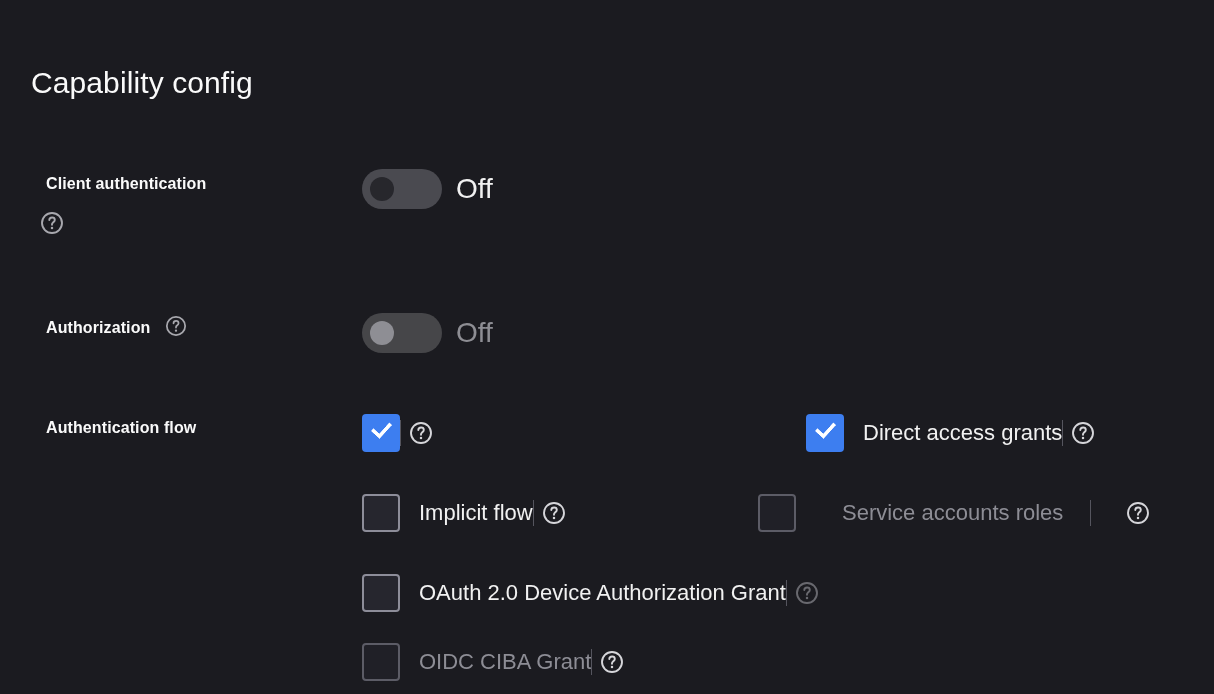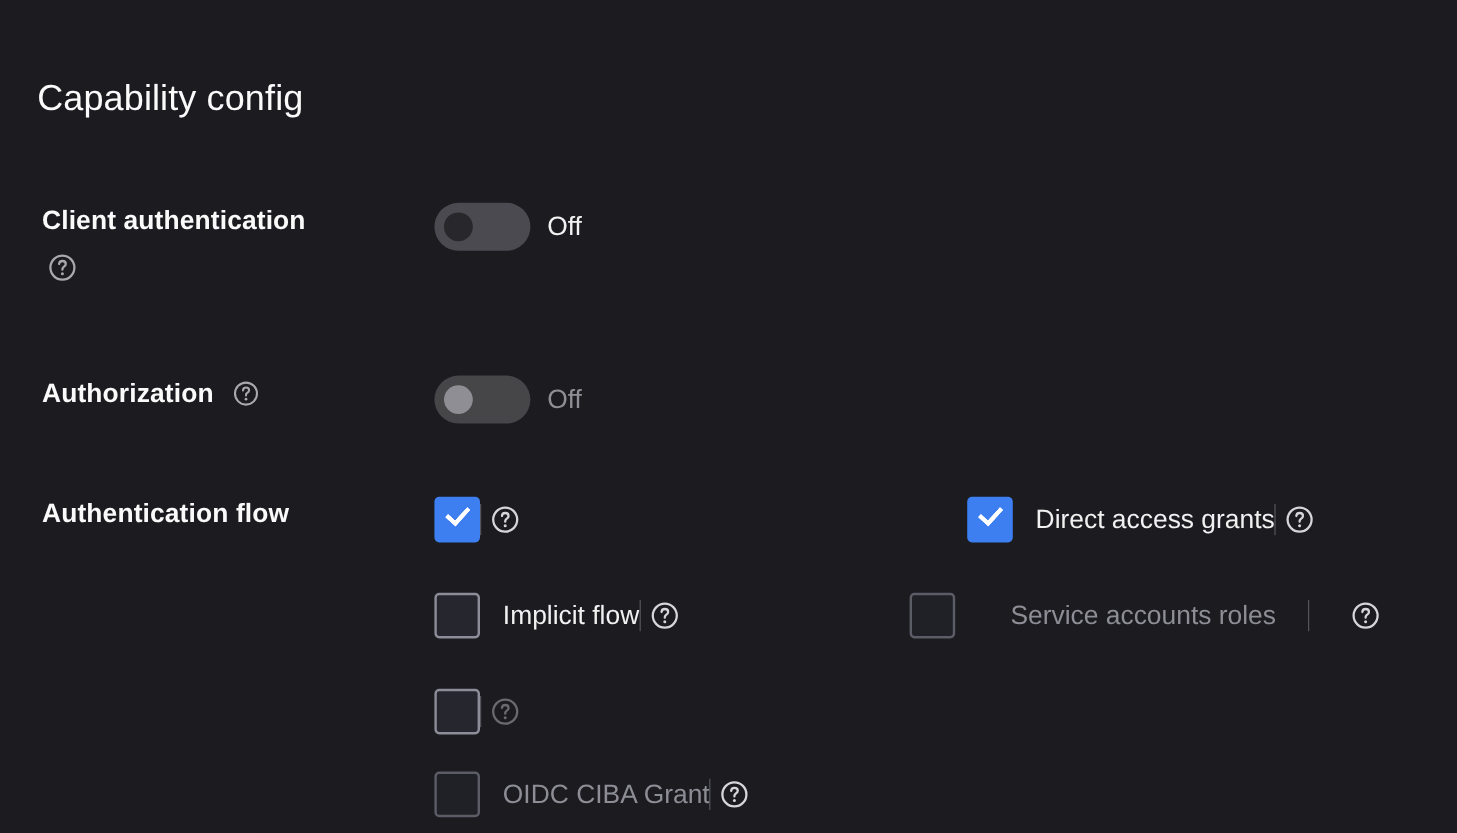--- a/index.html
+++ b/index.html
@@ -37,24 +37,24 @@
   }
 
   
   .form-row {
     position: absolute;
     left: 0;
     width: 1214px;
   }
   .row-label {
     position: absolute;
-    left: 35px;
+    left: 46px;
     top: 0;
     width: 300px;
-    font-size: 22px;
+    font-size: 16px;
     font-weight: 700;
     color: #fafafa;
     line-height: 28px;
     letter-spacing: 0.1px;
   }
   .row-label .label-text {
     display: inline;
     vertical-align: middle;
   }
   .row-control {
@@ -111,21 +111,21 @@
     background: #27272c;
   }
   .switch.disabled {
     background: #464649;
     cursor: default;
   }
   .switch.disabled .knob {
     background: #8e8e94;
   }
   .switch-state {
-    font-size: 22px;
+    font-size: 28px;
     font-weight: 400;
     color: #f1f1f1;
     line-height: 28px;
     white-space: nowrap;
   }
   .switch-state.muted { color: #8e8e94; }
 
   
   .checkbox-grid {
     position: absolute;
@@ -315,20 +315,21 @@
               <svg viewBox="0 0 24 24" aria-hidden="true">
                 <circle cx="12" cy="12" r="10" fill="none" stroke="#d6d6da" stroke-width="1.9"></circle>
                 <path d="M9.3 9.1c0-1.5 1.2-2.6 2.8-2.6 1.6 0 2.7 1 2.7 2.4 0 1.2-.7 1.8-1.7 2.5-.8.6-1.1 1-1.1 1.9v.4" fill="none" stroke="#d6d6da" stroke-width="1.9" stroke-linecap="round"></path>
                 <circle cx="12" cy="17.1" r="1.25" fill="#d6d6da"></circle>
               </svg>
             </span>
           </span>
         </div>
         <div class="cb-row cb-col-left" style="top: 160px;">
           <span class="cb-box unchecked"></span>
+          <span class="cb-label">OAuth 2.0 Device Authorization Grant</span>
           <span class="cb-sep"></span>
           <span class="cb-help">
             <span class="help-icon dim">
               <svg viewBox="0 0 24 24" aria-hidden="true">
                 <circle cx="12" cy="12" r="10" fill="none" stroke="#9a9aa0" stroke-width="1.9"></circle>
                 <path d="M9.3 9.1c0-1.5 1.2-2.6 2.8-2.6 1.6 0 2.7 1 2.7 2.4 0 1.2-.7 1.8-1.7 2.5-.8.6-1.1 1-1.1 1.9v.4" fill="none" stroke="#9a9aa0" stroke-width="1.9" stroke-linecap="round"></path>
                 <circle cx="12" cy="17.1" r="1.25" fill="#9a9aa0"></circle>
               </svg>
             </span>
           </span>

